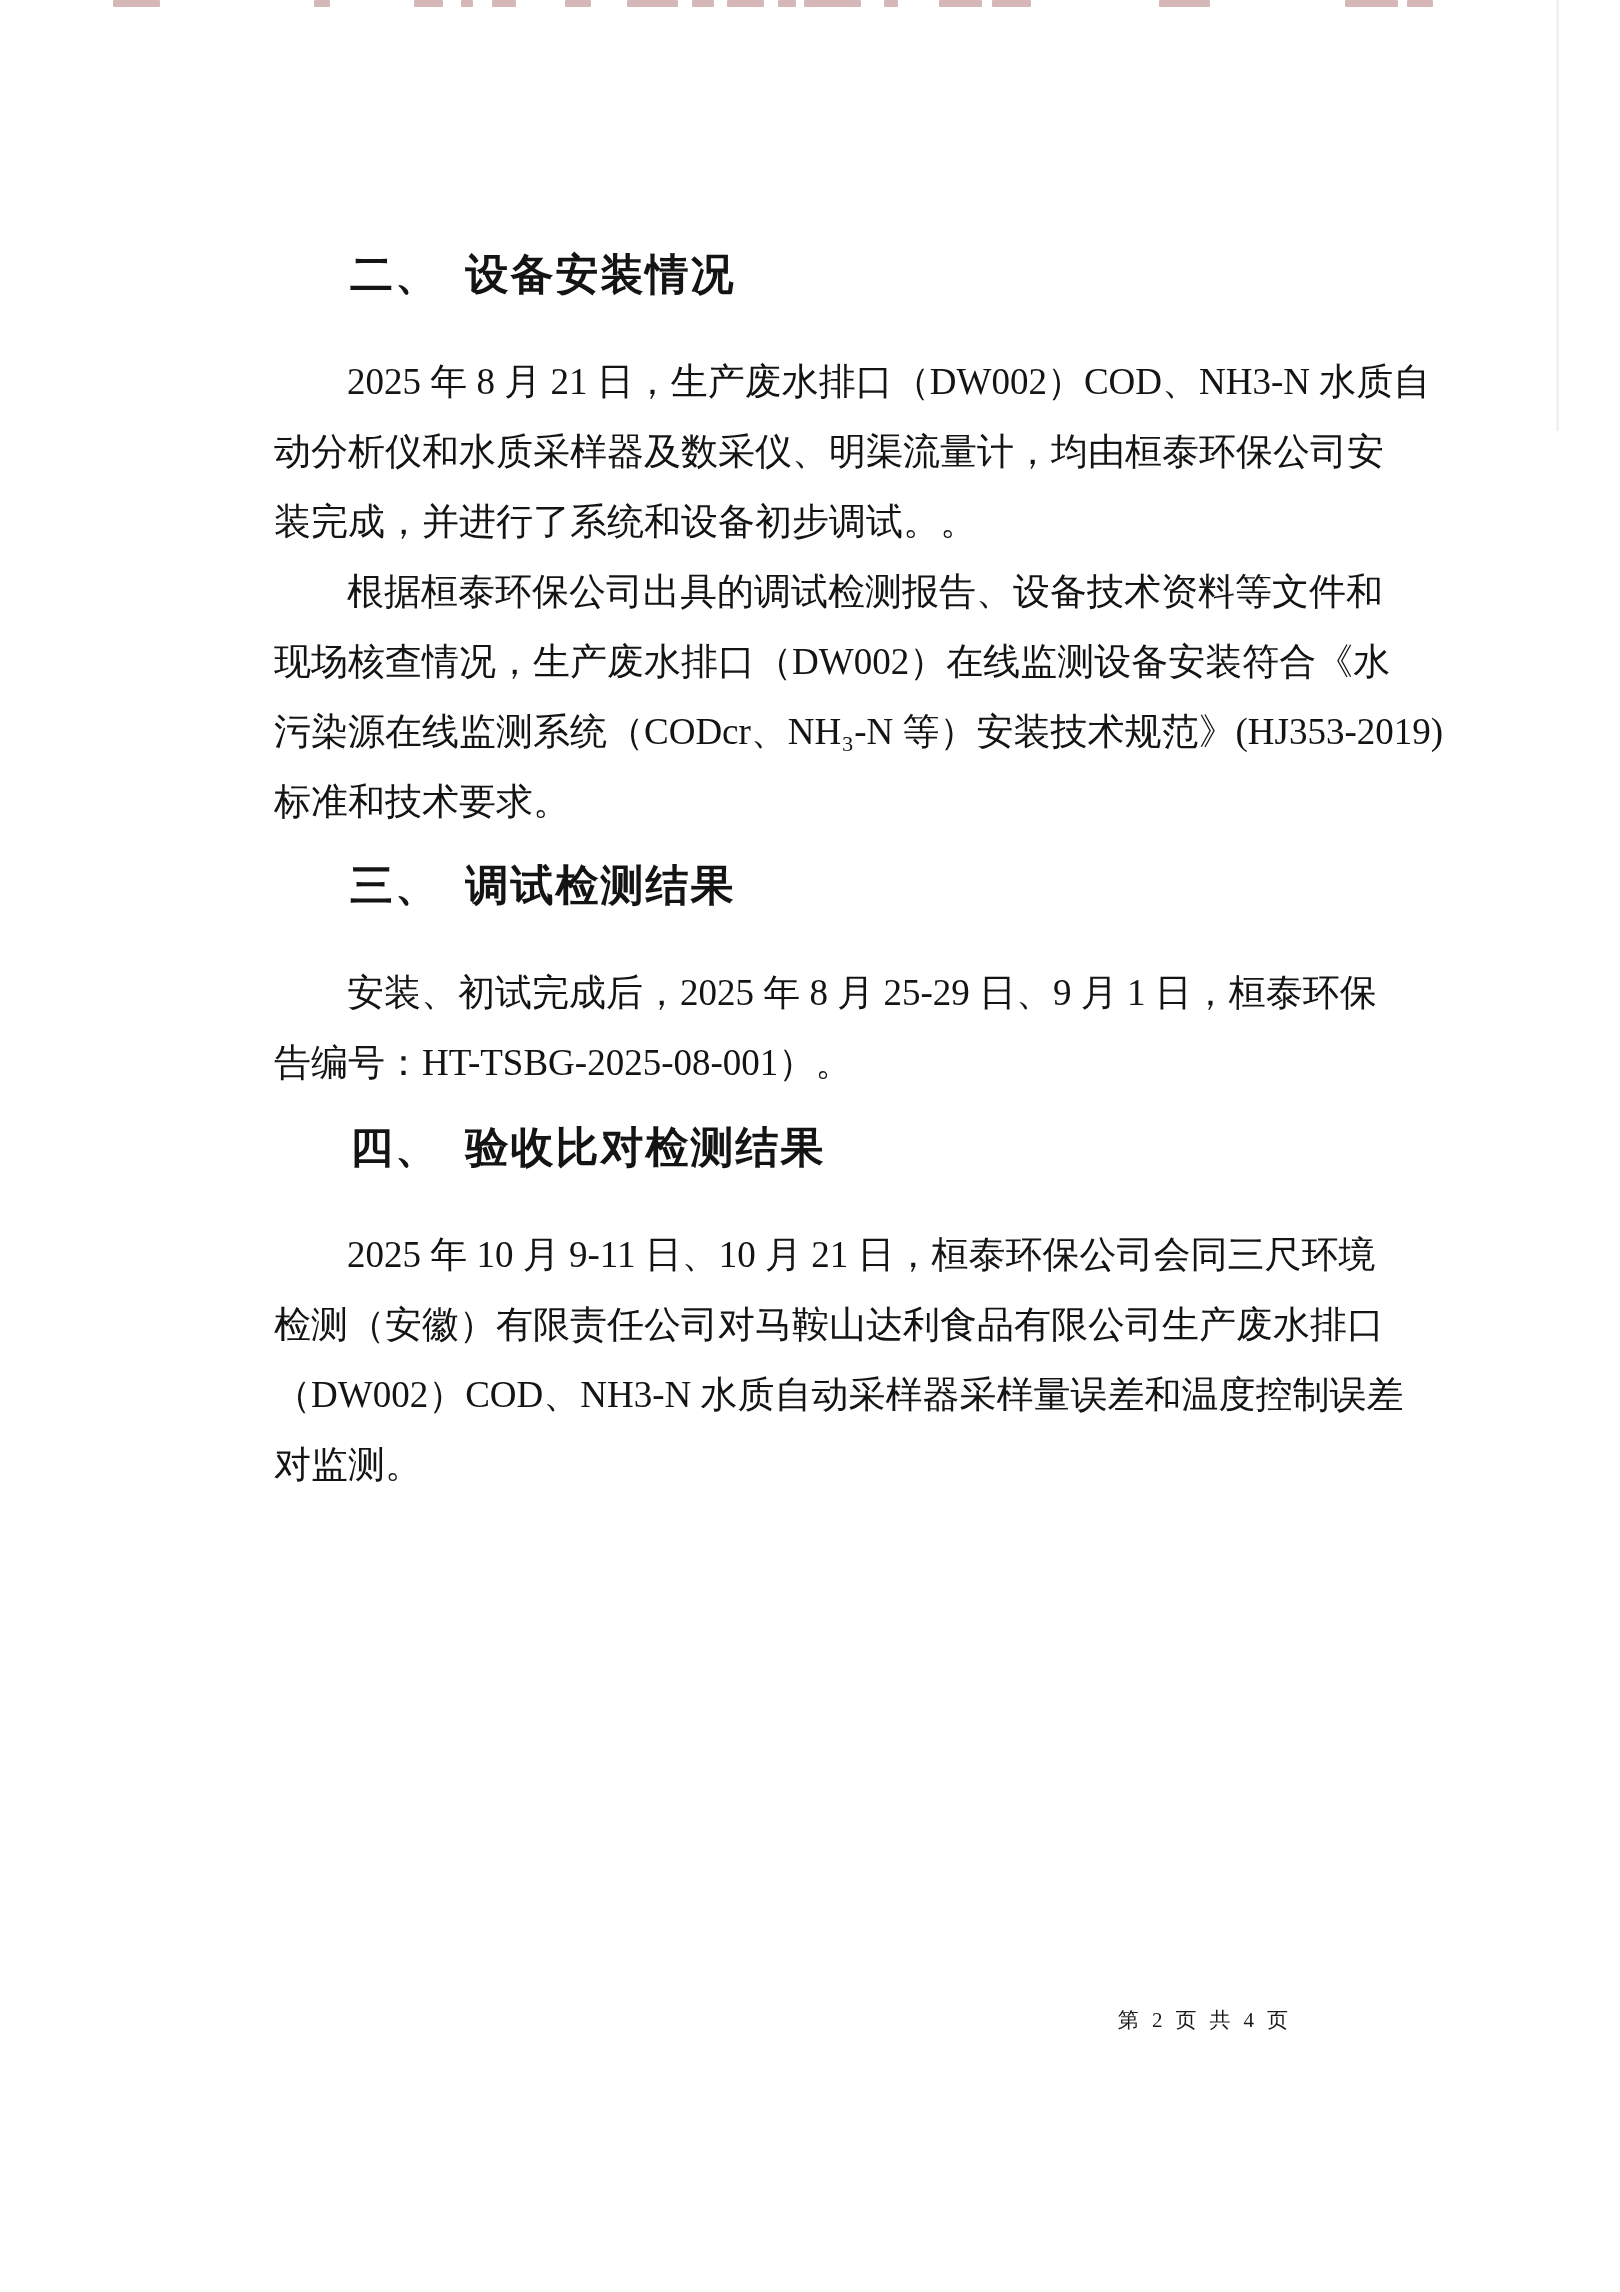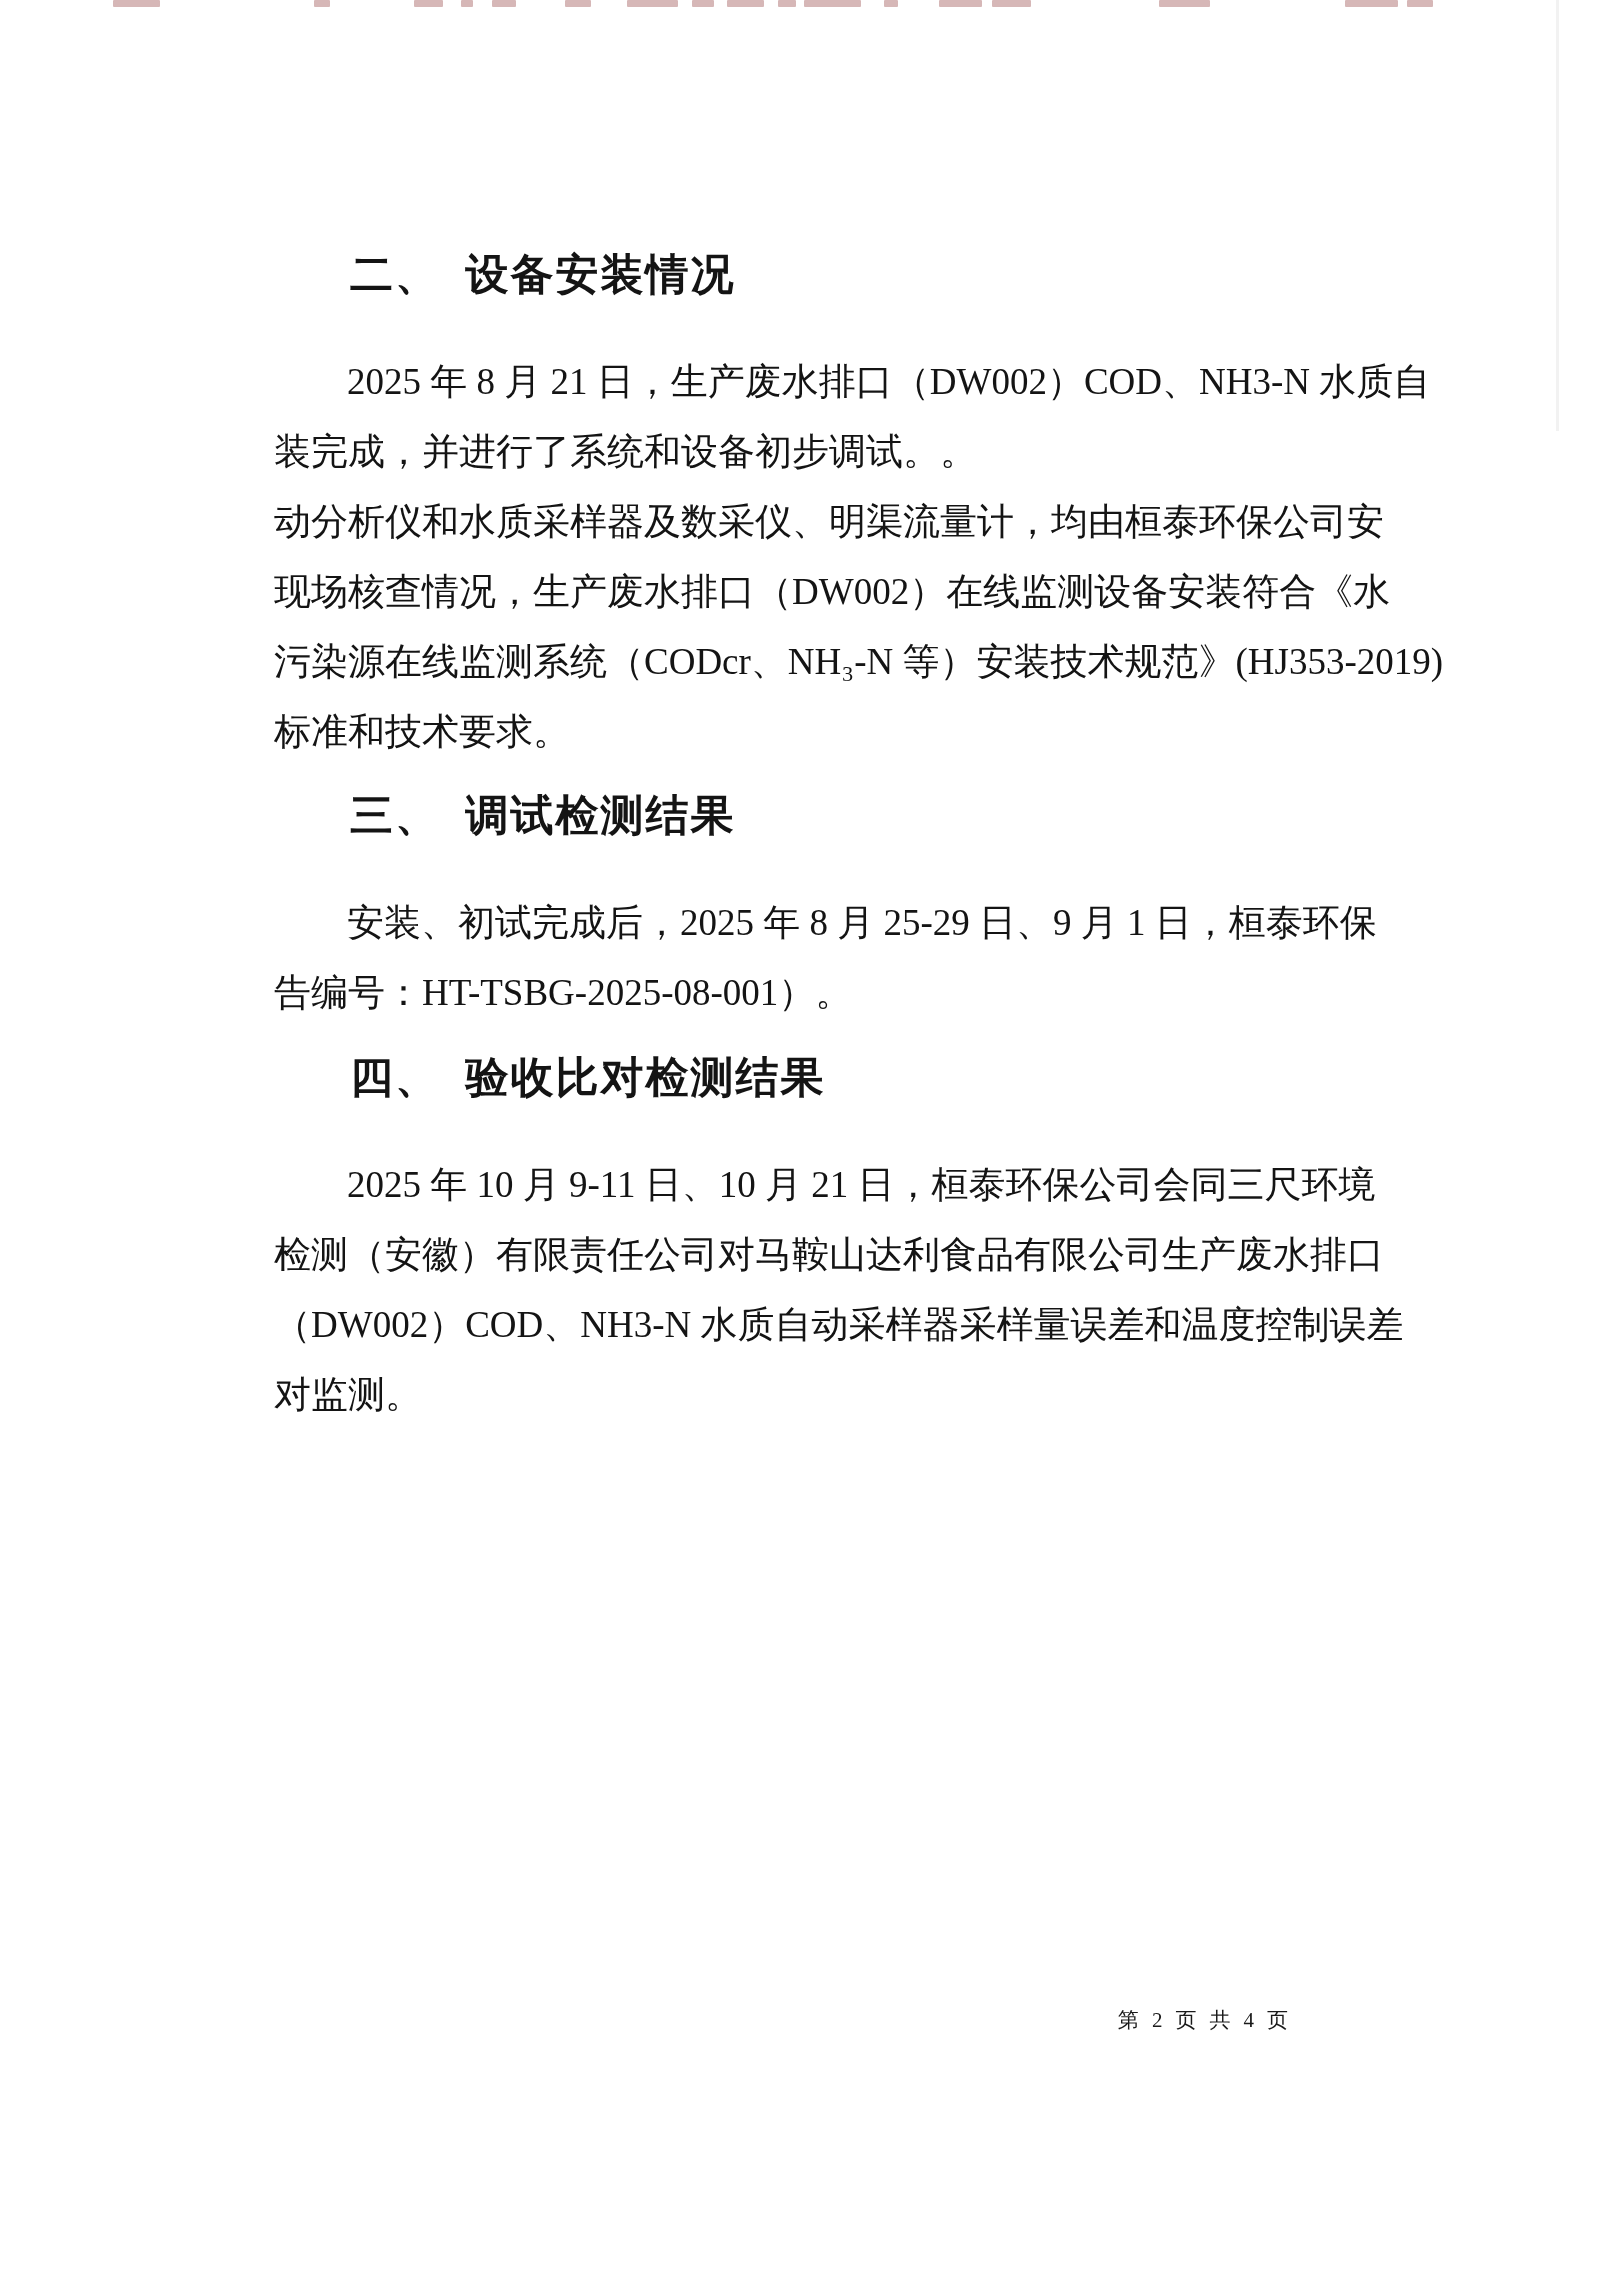--- a/index.html
+++ b/index.html
@@ -81,24 +81,25 @@
     <i style="left:1345px;width:53px"></i>
     <i style="left:1407px;width:25.5px"></i>
   </div>
   <div class="edge-line"></div>
 
   <main class="content" id="doc">
       <section class="section">
         <h2 class="section-heading"><span>二、</span><span class="hgap"></span><span>设备安装情况</span></h2>
         <div class="para">
           <div class="line indent fill">2025 年 8 月 21 日，生产废水排口（DW002）COD、NH3-N 水质自</div>
+          <div class="line fill">动分析仪和水质采样器及数采仪、明渠流量计，均由桓泰环保公司安</div>
           <div class="line">装完成，并进行了系统和设备初步调试。。</div>
-          <div class="line fill">动分析仪和水质采样器及数采仪、明渠流量计，均由桓泰环保公司安</div>
         </div>
         <div class="para">
+          <div class="line indent fill">根据桓泰环保公司出具的调试检测报告、设备技术资料等文件和</div>
           <div class="line fill">现场核查情况，生产废水排口（DW002）在线监测设备安装符合《水</div>
           <div class="line fill">污染源在线监测系统（CODcr、NH₃-N 等）安装技术规范》(HJ353-2019)</div>
           <div class="line">标准和技术要求。</div>
         </div>
       </section>
       <section class="section">
         <h2 class="section-heading"><span>三、</span><span class="hgap"></span><span>调试检测结果</span></h2>
         <div class="para">
           <div class="line indent fill">安装、初试完成后，2025 年 8 月 25-29 日、9 月 1 日，桓泰环保</div>
           <div class="line">告编号：HT-TSBG-2025-08-001）。</div>

